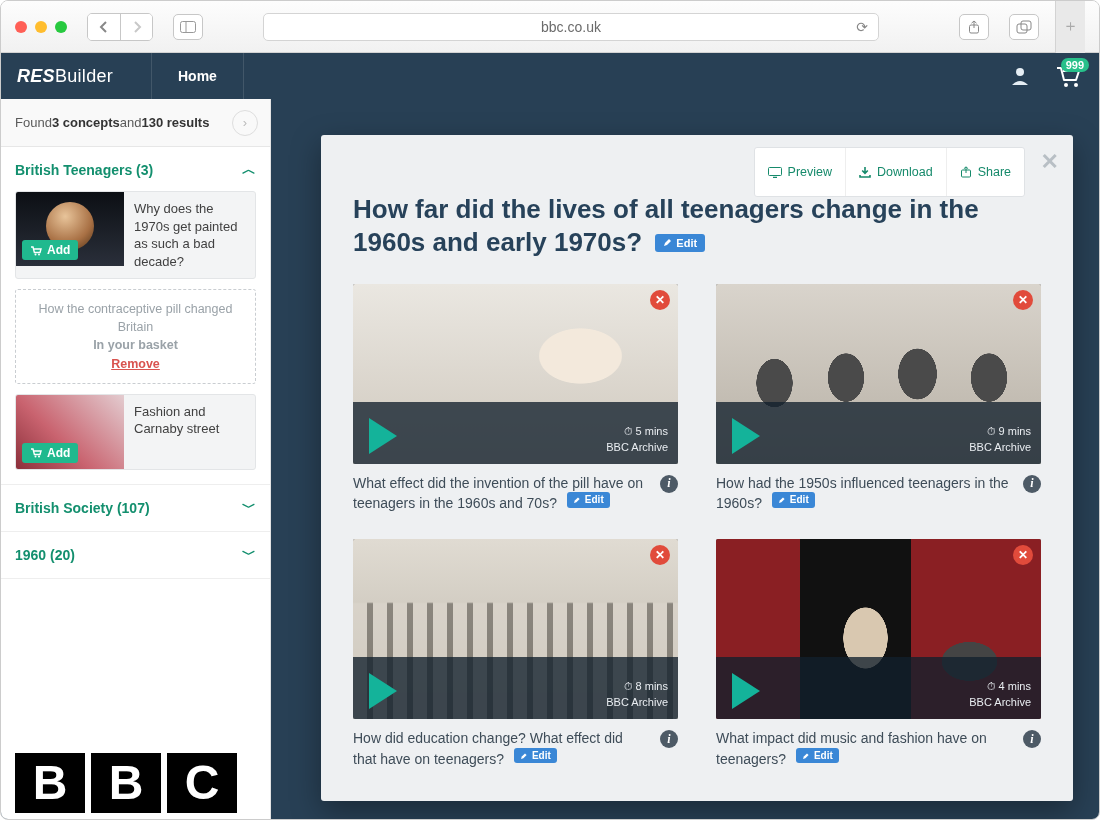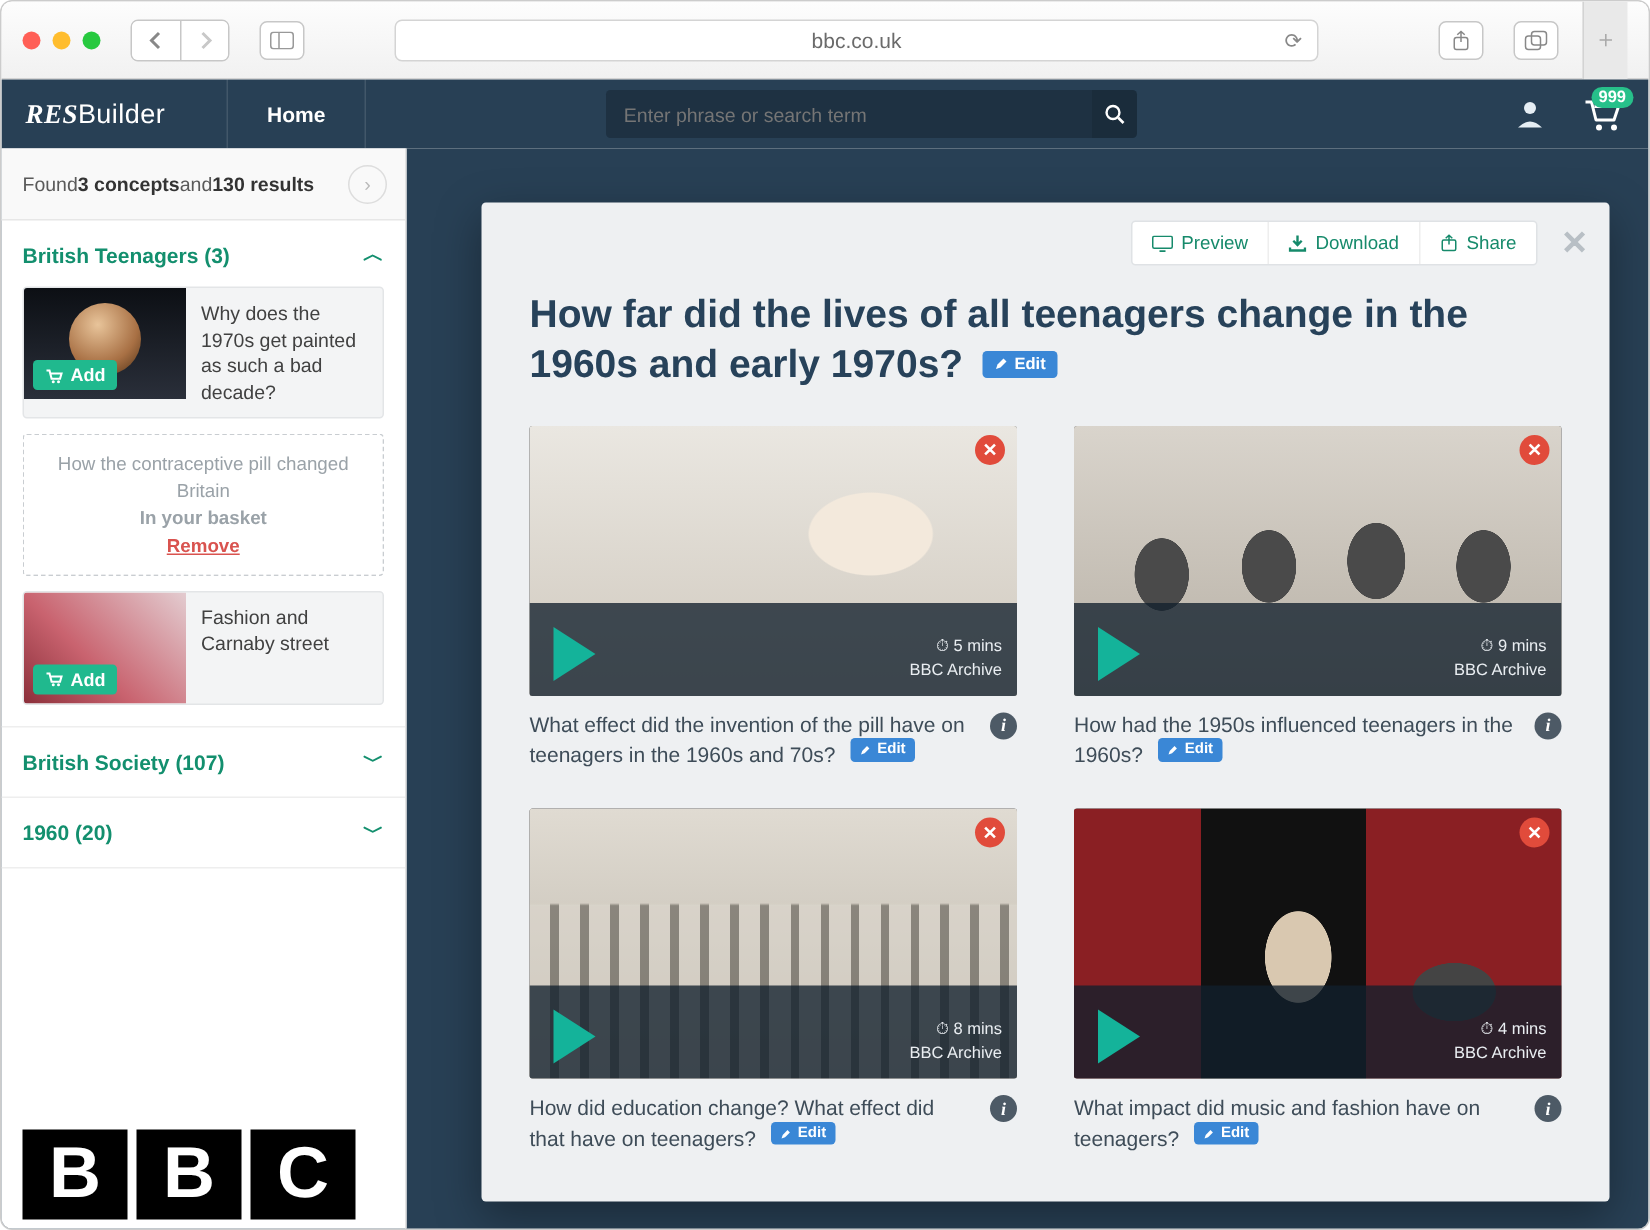--- a/index.html
+++ b/index.html
@@ -14,21 +14,21 @@
   .navbtn { width:32px; height:26px; background:#fff; display:flex;align-items:center;justify-content:center; color:#888; }
   .navbtn + .navbtn { border-left:1px solid #c7c7c7; }
   .sqbtn { width:30px; height:26px; border:1px solid #c7c7c7; border-radius:5px; background:#fff; margin-left:10px; display:flex;align-items:center;justify-content:center; color:#777;}
   .addr { flex:1; height:28px; border:1px solid #d4d4d4; border-radius:5px; background:#fff; display:flex; align-items:center; justify-content:center; color:#6b6b6b; font-size:14px; margin:0 60px 0 50px; position:relative;}
   .addr .reload { position:absolute; right:10px; color:#888;}
   .righttools { display:flex; gap:10px; align-items:center;}
   .newtab { width:30px; height:52px; border-left:1px solid #d3d3d3; display:flex;align-items:center;justify-content:center; color:#aaa; margin-left:6px; background:#e9e9e9;}
   
   .appbar { height:46px; background:#284055; display:flex; align-items:center; color:#fff; }
   .brand { width:150px; padding-left:16px; font-size:18px; font-weight:400; letter-spacing:.3px; }
-  .brand b{ font-style:italic; font-weight:800;font-family:Liberation Serif, serif;}
+  .brand b{ font-style:italic; font-weight:800;}
   .home { height:46px; padding:0 26px; display:flex; align-items:center; font-size:14px; font-weight:700; border-left:1px solid rgba(255,255,255,.12); border-right:1px solid rgba(255,255,255,.12);}
   .searchwrap { margin-left:160px; display:flex; height:32px; }
   .searchinput { width:324px; background:#1e3142; border:none; padding:0 12px; color:#b8c4cf; font-size:13px; border-radius:3px 0 0 3px;}
   .searchbtn { width:30px; background:#1a2c3b; border:none; color:#fff; border-radius:0 3px 3px 0; display:flex;align-items:center;justify-content:center;}
   .spacer { flex:1;}
   .usericon { color:#e6eef4; margin-right:6px;}
   .cartwrap { position:relative; padding:0 18px; }
   .cartbadge { position:absolute; top:-6px; right:10px; background:#27c08a; color:#fff; font-size:11px; font-weight:700; padding:1px 5px; border-radius:8px;}
   
   .appbody { flex:1; display:flex; background:#284055; }
@@ -48,21 +48,21 @@
   .cardtxt { padding:8px 10px; font-size:13px; color:#414141; line-height:1.35;}
   .basketcard { border:1px dashed #c9cdd1; border-radius:3px; padding:10px; text-align:center; font-size:12.5px; color:#9aa2a8; line-height:1.45;}
   .basketcard .rm{ color:#d9534f; text-decoration:underline; font-weight:600;}
   .sidebar-footer { margin-top:auto; padding:14px; }
   .bbc { display:flex; gap:6px;}
   .bbc span{ width:70px; height:60px; background:#000; color:#fff; font-weight:900; font-size:48px; font-family:Arial; display:flex;align-items:center;justify-content:center;}
   
   .mainwrap { flex:1; padding:36px 26px 26px 50px; }
   .panel { background:#eef0f2; border-radius:3px; box-shadow:0 10px 30px rgba(0,0,0,.35); position:relative; padding:0 32px 32px; }
   .panel-tools { position:absolute; top:12px; right:48px; background:#fff; border:1px solid #dfe2e5; border-radius:3px; display:flex; font-size:12.5px; }
-  .ptool { padding:7px 13px; color:#168a6b; display:flex;align-items:center;gap:6px;}
+  .ptool { padding:17px 13px; color:#168a6b; display:flex;align-items:center;gap:6px;}
   .ptool + .ptool { border-left:1px solid #eee;}
   .panel-close { position:absolute; top:14px; right:14px; color:#b8bfc5; font-size:22px; font-weight:700;}
   .panel-title { padding:58px 0 6px; color:#27425a; font-size:26px; font-weight:800; line-height:1.28;}
   .editpill { display:inline-flex;align-items:center;gap:4px; background:#3a87d6; color:#fff; font-size:11px; font-weight:700; padding:2px 8px; border-radius:3px; vertical-align:4px; margin-left:6px;}
   .grid { display:grid; grid-template-columns:1fr 1fr; gap:26px 38px; margin-top:18px;}
   .clip { }
   .clipimg { height:180px; background:#555; position:relative; border-radius:2px; overflow:hidden;}
   .clipimg .overlay{ position:absolute;left:0;right:0;bottom:0;height:62px;background:rgba(18,32,45,.78); display:flex;align-items:flex-end;justify-content:flex-end; padding:8px 10px; }
   .play { position:absolute; left:12px; bottom:8px;}
   .play svg{display:block;}
@@ -147,29 +147,20 @@
             <rect x="5" y="1" width="10" height="9" rx="2" fill="none" stroke="#888"></rect>
           </svg>
         </div>
     </div>
     <div class="newtab">＋</div>
   </div>
 
   <div class="appbar">
     <div class="brand"><b>RES</b><span>Builder</span></div>
     <div class="home">Home</div>
-    <div class="searchwrap">
-      <input class="searchinput" placeholder="Enter phrase or search term" style="">
-      <button class="searchbtn">
-        <svg width="14" height="14">
-            <circle cx="6" cy="6" r="4.3" fill="none" stroke="#fff" stroke-width="1.6"></circle>
-            <line x1="9.5" y1="9.5" x2="13" y2="13" stroke="#fff" stroke-width="1.8"></line>
-          </svg>
-      </button>
-    </div>
     <div class="spacer"></div>
     <div class="usericon">
       <svg width="22" height="22">
           <circle cx="11" cy="7" r="4" fill="#e6eef4"></circle>
           <path d="M3 20 Q11 12 19 20" fill="#e6eef4"></path>
         </svg>
     </div>
     <div class="cartwrap">
       <svg width="26" height="24">
           <path d="M2 4 h4 l3 12 h12 l3-9 H8" fill="none" stroke="#fff" stroke-width="2" stroke-linejoin="round"></path>

